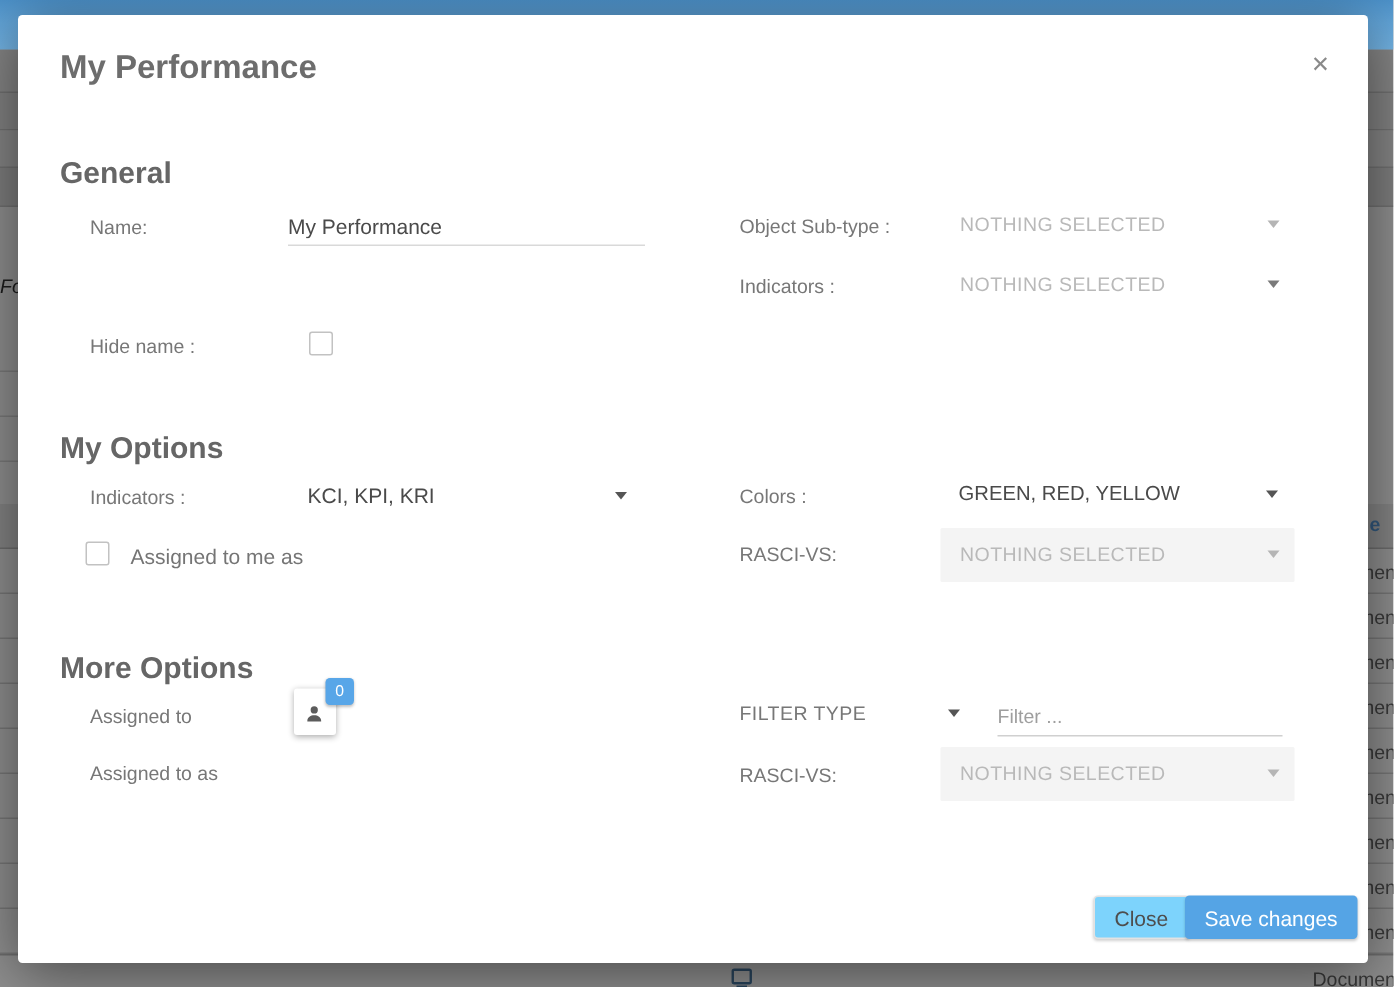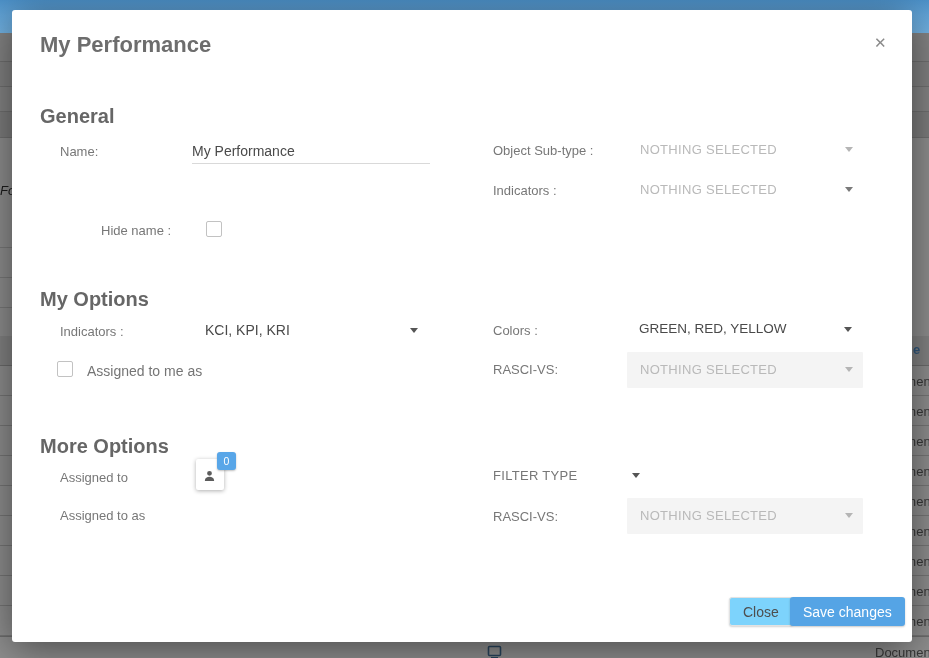--- a/index.html
+++ b/index.html
@@ -181,21 +181,21 @@
     <input class="abs name-input" type="text" value="My Performance" style="">
 
     <span class="abs lbl" style="left:481px;top:133px;">Object Sub-type :</span>
     <span class="abs nothing" style="left:628px;top:132px;">NOTHING SELECTED</span>
     <span class="abs caret light" style="left:833px;top:137px;"></span>
 
     <span class="abs lbl" style="left:481px;top:173px;">Indicators :</span>
     <span class="abs nothing" style="left:628px;top:172px;">NOTHING SELECTED</span>
     <span class="abs caret mid" style="left:833px;top:177px;"></span>
 
-    <span class="abs lbl" style="left:48px;top:213px;margin-left:41px;">Hide name :</span>
+    <span class="abs lbl" style="left:48px;top:213px;">Hide name :</span>
     <div class="abs checkbox" style="left:194px;top:211px;"></div>
 
     <div class="abs section-h" style="left:28px;top:278px;">My Options</div>
 
     <span class="abs lbl" style="left:48px;top:314px;text-align:right;">Indicators :</span>
     <span class="abs val" style="left:193px;top:312px;">KCI, KPI, KRI</span>
     <span class="abs caret" style="left:398px;top:318px;"></span>
 
     <span class="abs lbl" style="left:481px;top:313px;">Colors :</span>
     <span class="abs val" style="left:627px;top:311px;font-size:13.5px;">GREEN, RED, YELLOW</span>
@@ -215,20 +215,21 @@
     <span class="abs lbl" style="left:48px;top:460px;">Assigned to</span>
     <div class="abs person-btn">
       <svg width="17" height="17" viewBox="0 0 24 24" style="position:absolute;left:5px;top:8px;">
         <path fill="#5c5c5c" d="M12 5.5a3.4 3.4 0 110 6.8 3.4 3.4 0 010-6.8zM5.5 19c0-3.4 3.2-5.2 6.5-5.2s6.5 1.8 6.5 5.2v.8h-13z"></path>
       </svg>
     </div>
     <div class="abs badge">0</div>
 
     <span class="abs lbl" style="left:481px;top:458px;letter-spacing:0.3px;">FILTER TYPE</span>
     <span class="abs caret" style="left:620px;top:463px;"></span>
+    <input class="abs filter-input" type="text" placeholder="Filter ..." style="">
 
     <span class="abs lbl" style="left:48px;top:498px;">Assigned to as</span>
 
     <span class="abs lbl" style="left:481px;top:499px;">RASCI-VS:</span>
     <div class="abs disabled-select" style="left:615px;top:488px;">
       <span class="abs nothing" style="left:13px;top:10px;">NOTHING SELECTED</span>
       <span class="abs caret light" style="left:218px;top:15px;"></span>
     </div>
 
     <button class="abs btn-close">Close</button>

